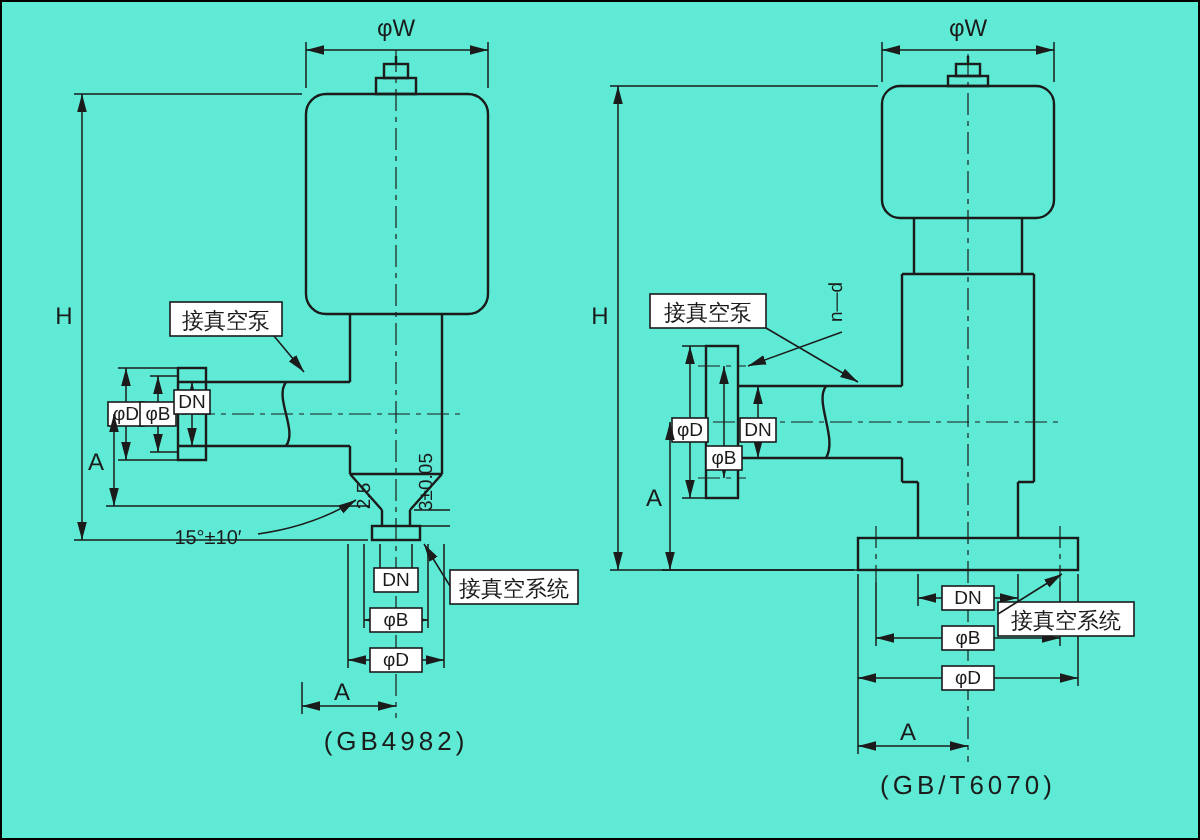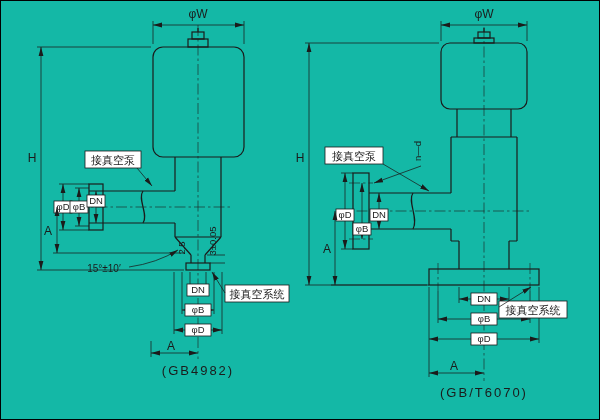--- a/index.html
+++ b/index.html
@@ -1,17 +1,17 @@
 <!DOCTYPE html>
 <html><head>
 <meta charset="utf-8">
 <style>
   html,body{margin:0;padding:0;background:#e8e8e8;}
   .page{
-    width:600px;height:420px;background:#14b8a6;position:relative;
+    width:600px;height:420px;background:#5eead4;position:relative;
     border:1px solid #000;box-sizing:border-box;overflow:hidden;
     font-family:"Liberation Sans",sans-serif;
   }
   svg{position:absolute;left:0;top:0;}
   svg text{
     font-family:"Liberation Sans","DejaVu Sans",sans-serif;
     fill:#1b1b1b;stroke:none;font-size:10px;
   }
   .obj{fill:none;stroke:#1b1b1b;stroke-width:1.2;}
   .dim{fill:none;stroke:#1b1b1b;stroke-width:0.75;}

